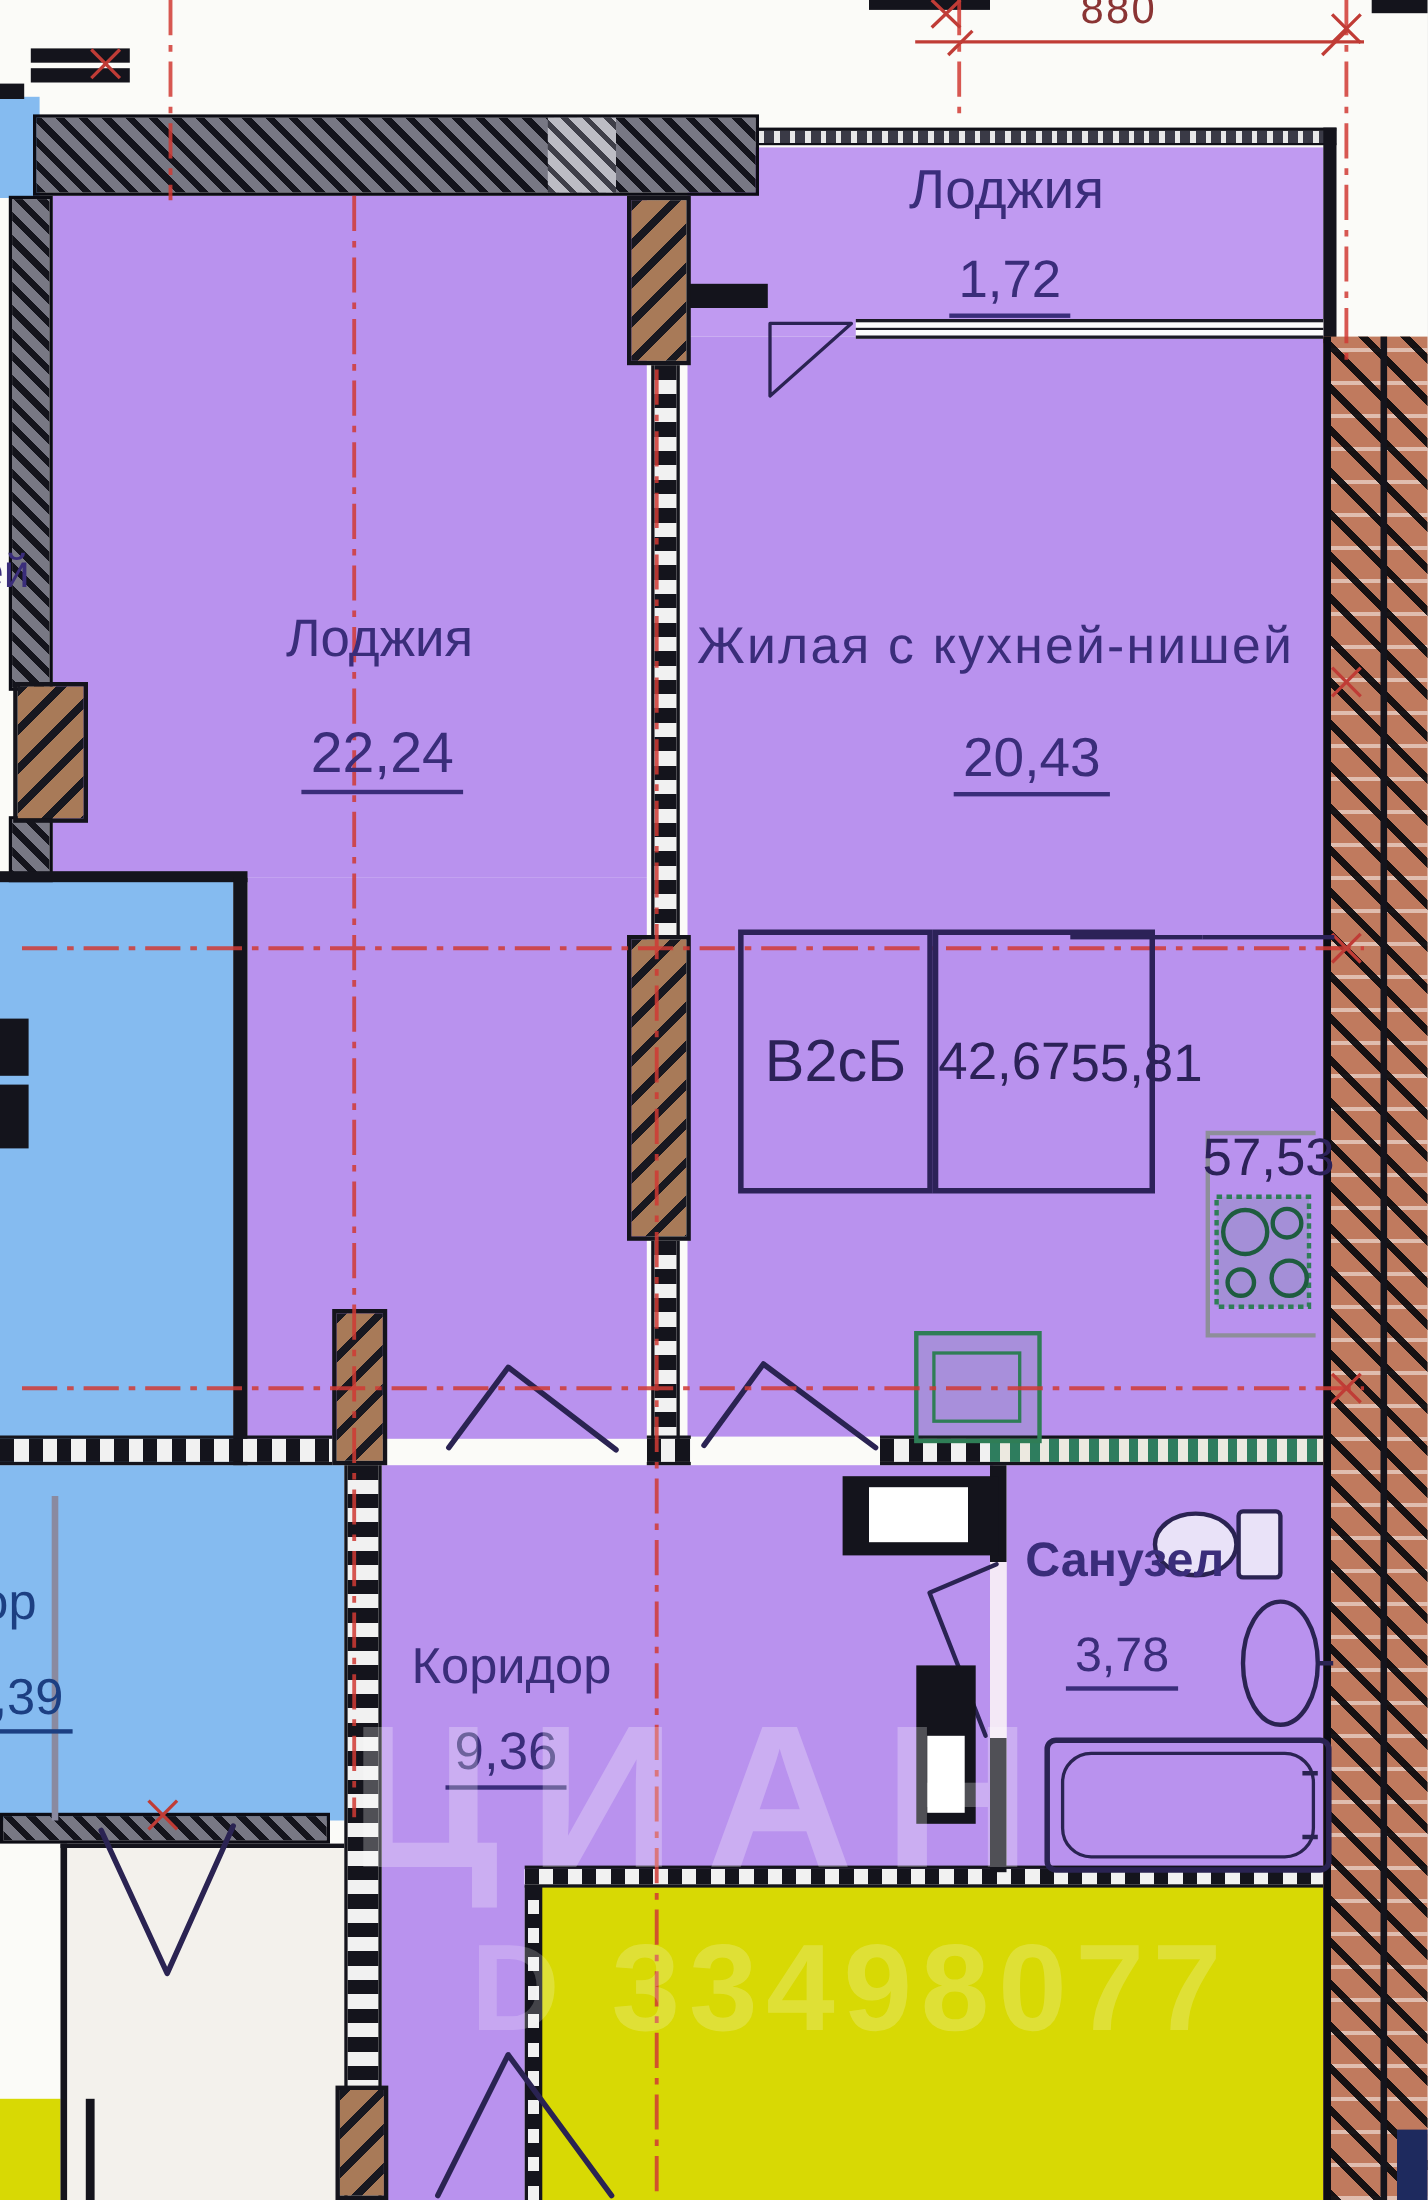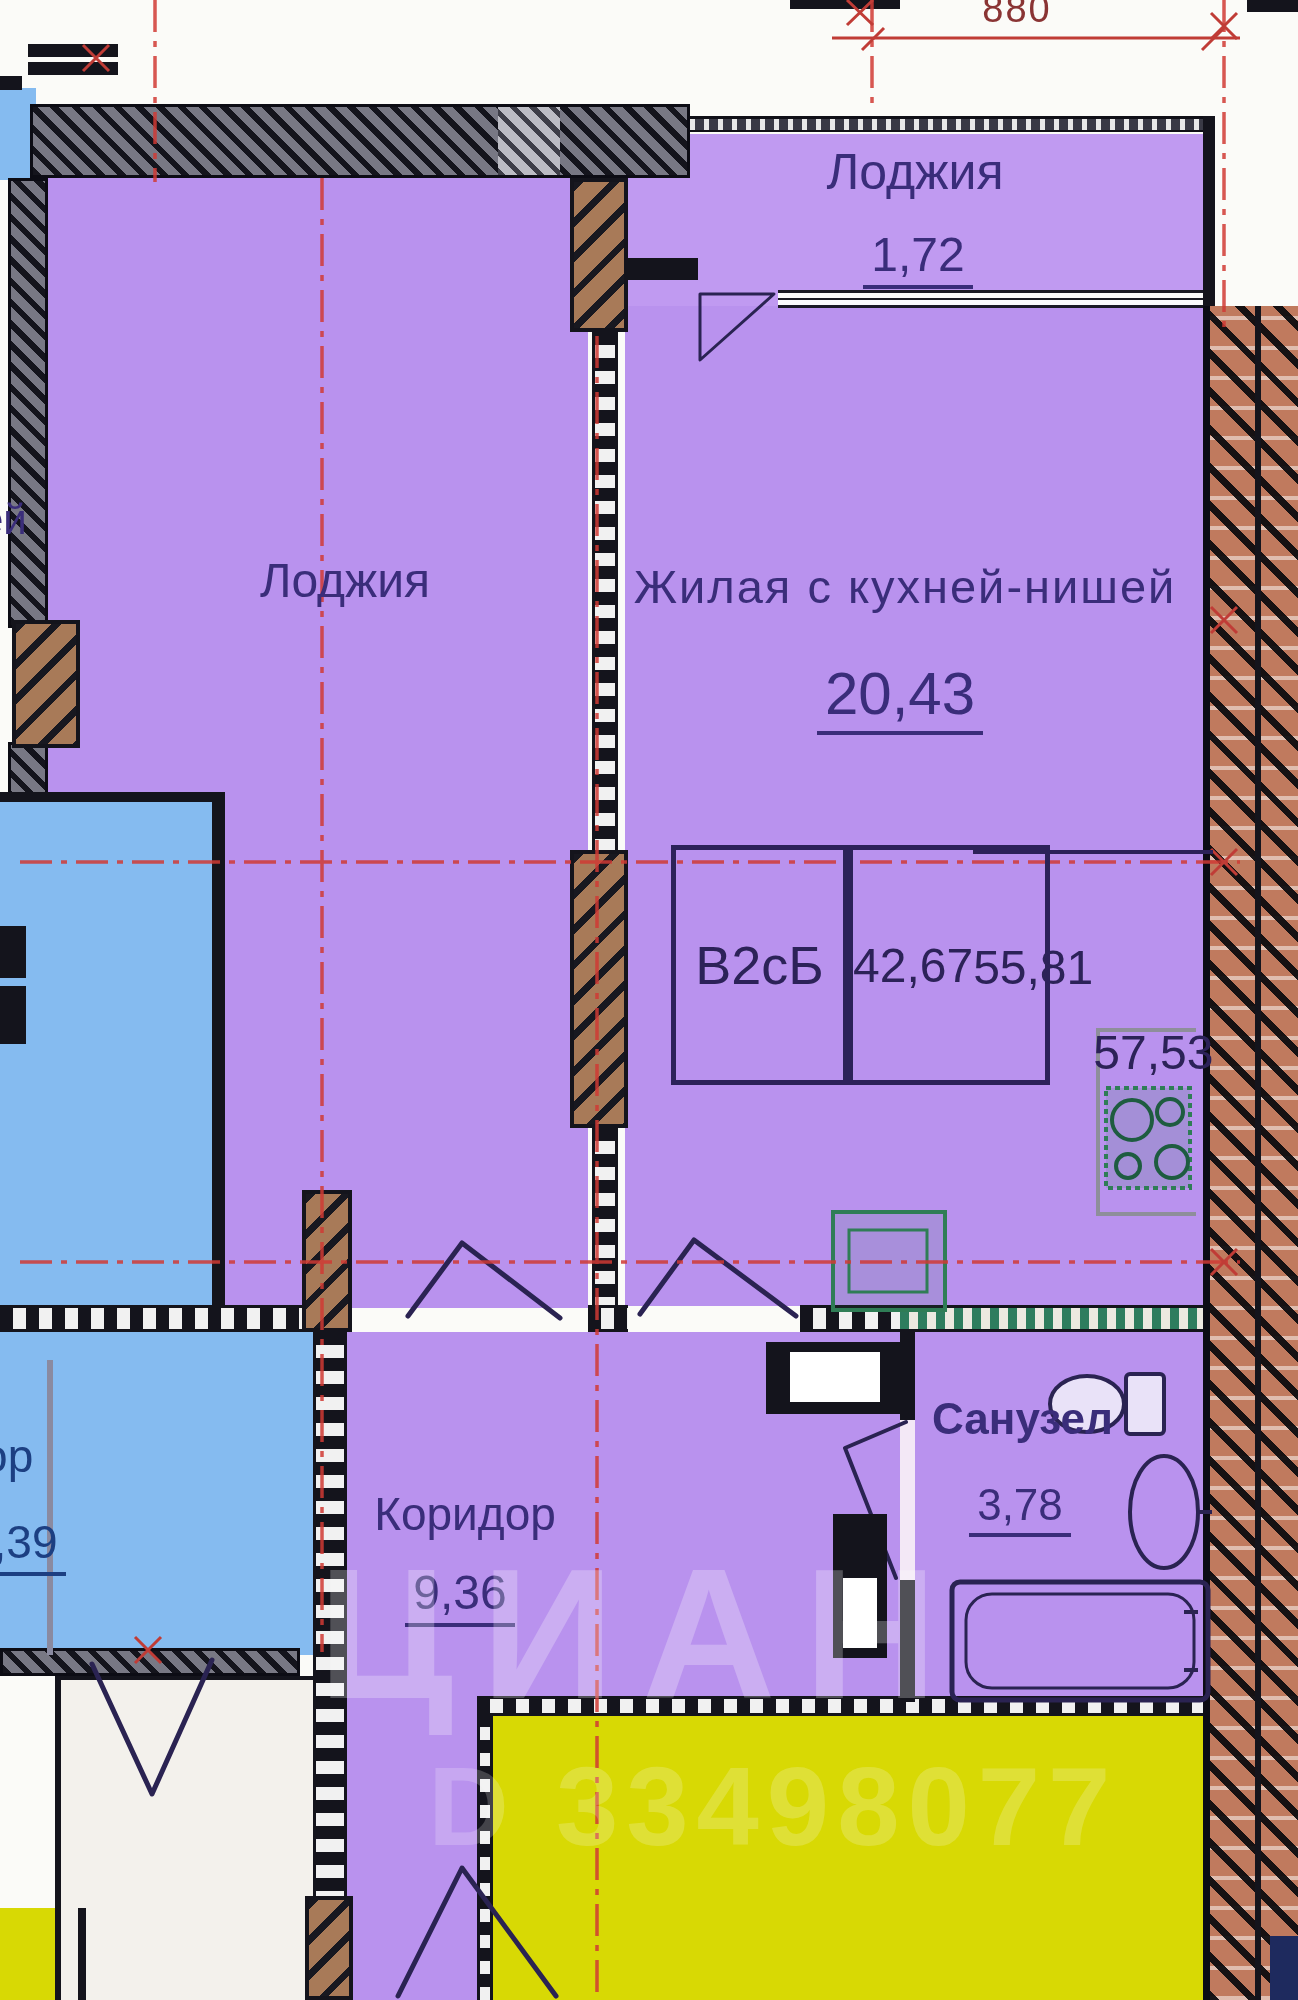--- a/index.html
+++ b/index.html
@@ -190,25 +190,28 @@
   <div class="lbl" style="left:800px;top:146px;width:230px;font-size:50px;">
     <span>Лоджия</span>
   </div>
   <div class="lbl" style="left:838px;top:230px;width:160px;font-size:48px;">
     <span class="u">1,72</span>
   </div>
 
   <div class="lbl" style="left:235px;top:556px;width:220px;font-size:48px;">
     <span>Лоджия</span>
   </div>
+  <div class="lbl" style="left:250px;top:658px;width:195px;font-size:52px;">
+    <span class="u">22,24</span>
+  </div>
 
   <div class="lbl" style="left:595px;top:562px;width:620px;font-size:47px;letter-spacing:2px;">
     <span>Жилая с кухней-нишей</span>
   </div>
-  <div class="lbl" style="left:795px;top:662px;width:210px;font-size:60px;">
+  <div class="lbl" style="left:833px;top:662px;width:210px;font-size:50px;">
     <span class="u">20,43</span>
   </div>
 
   <div class="lbl" style="left:340px;top:1490px;width:250px;font-size:46px;">
     <span>Коридор</span>
   </div>
   <div class="lbl" style="left:385px;top:1568px;width:150px;font-size:48px;">
     <span class="u">9,36</span>
   </div>
 

